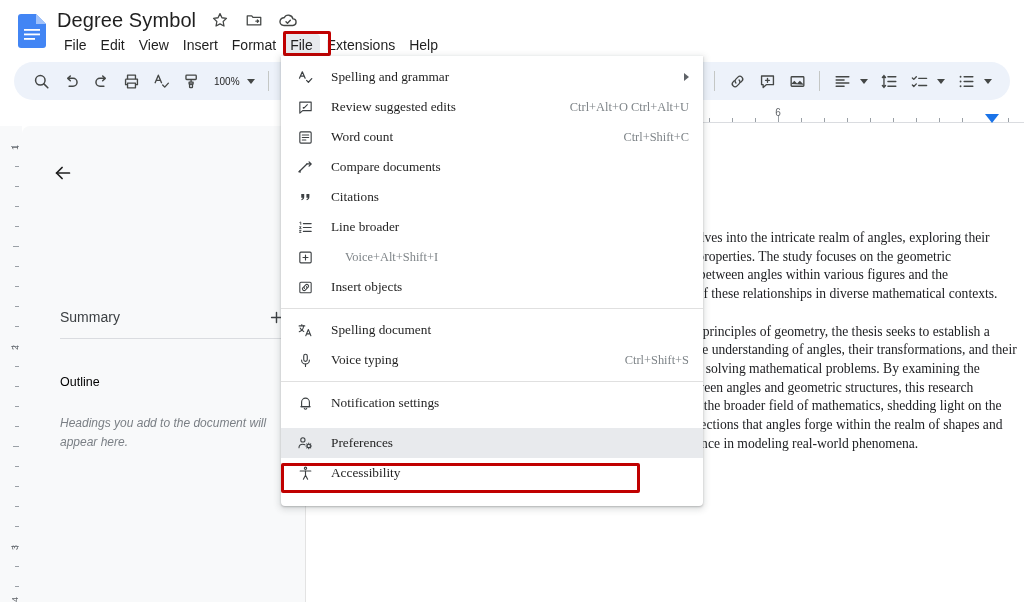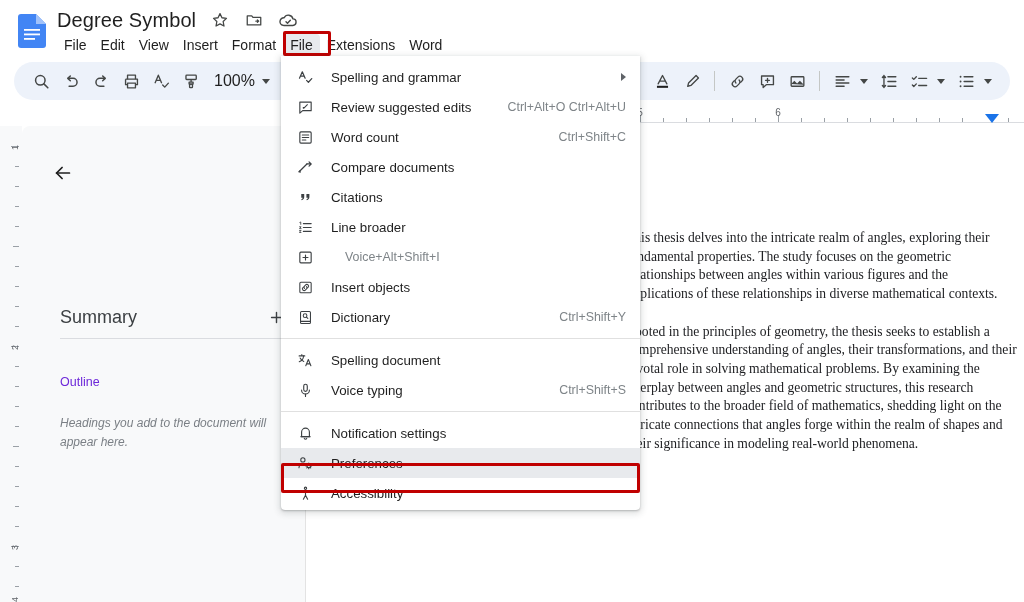--- a/index.html
+++ b/index.html
@@ -49,21 +49,21 @@
   .toolbar {
     position: absolute; left: 14px; top: 62px; width: 996px; height: 38px;
     background: #edf2fa; border-radius: 19px;
     display: flex; align-items: center; padding: 0 12px;
   }
   .tb-icon {
     width: 30px; height: 30px; display: inline-flex; align-items: center;
     justify-content: center; color: #444746; border-radius: 50%; flex: 0 0 auto;
   }
   .zoomval {
-    font-size: 16px; color: #1f1f1f; padding: 0 4px 0 8px; white-space: nowrap;
+    font-size: 10px; color: #1f1f1f; padding: 0 4px 0 8px; white-space: nowrap;
   }
   .caret-sm {
     width: 0; height: 0; border-left: 4px solid transparent; border-right: 4px solid transparent;
     border-top: 5px solid #444746; margin: 0 6px 0 3px;
   }
   .tb-sep { width: 1px; height: 20px; background: #c4c7c5; margin: 0 7px; flex: 0 0 auto; }
 
   
   .hruler {
     position: absolute; left: 305px; top: 104px; width: 719px; height: 22px;
@@ -93,24 +93,24 @@
   }
   .back-btn {
     position: absolute; left: 24px; top: 30px; width: 34px; height: 34px;
     display: flex; align-items: center; justify-content: center; color: #1f1f1f;
     border-radius: 50%;
   }
   .summary-row {
     position: absolute; left: 38px; top: 180px; width: 227px;
     display: flex; align-items: center; justify-content: space-between;
   }
-  .summary-label { font-size: 18px; color: #3c4043; }
+  .summary-label { font-size: 14px; color: #3c4043; }
   .plus-btn { width: 22px; height: 22px; display: flex; align-items: center; justify-content: center; color: #3c4043; }
   .sb-divider { position: absolute; left: 38px; top: 212px; width: 227px; height: 1px; background: #dadce0; }
-  .outline-label { position: absolute; left: 38px; top: 249px; font-size: 12.5px; color: #6d28d9; }
+  .outline-label { position: absolute; left: 38px; top: 249px; font-size: 12.5px; color: #000000; }
   .outline-hint {
     position: absolute; left: 38px; top: 288px; width: 228px;
     font-size: 12px; font-style: italic; color: #7a7f85; line-height: 19px;
   }
 
   
   .page-area {
     position: absolute; left: 305px; top: 126px; width: 719px; height: 476px;
     background: #f8f9fa; overflow: hidden;
   }
@@ -121,43 +121,44 @@
   .doc-body {
     position: absolute; left: 320px; top: 103px; width: 392px;
     font-family: "Liberation Serif", serif;
     font-size: 13.6px; line-height: 18.7px; color: #202124;
     text-align: left;
   }
   .doc-body p + p { margin-top: 18.7px; }
 
   
   .menu {
-    position: absolute; left: 281px; top: 56px; width: 359px;
+    position: absolute; left: 281px; top: 56px; width: 422px;
     background: #ffffff;
     border-radius: 0 0 4px 4px;
     box-shadow: 0 2px 6px 2px rgba(60,64,67,.15), 0 1px 2px rgba(60,64,67,.3);
-    padding: 6px 0 2px 0;
+    padding: 6px 0 18px 0;
     z-index: 40;
+    font-family: Liberation Serif, serif;
   }
   .mi {
     position: relative; display: flex; align-items: center; height: 30px;
     padding: 0 14px 0 14px; font-size: 13.3px; color: #1f1f1f; cursor: default;
   }
   .mi .mi-ico {
     width: 20px; height: 20px; flex: 0 0 20px; margin-right: 16px;
     display: inline-flex; align-items: center; justify-content: center; color: #3c4043;
   }
   .mi .mi-label { flex: 1 1 auto; white-space: nowrap; }
   .mi .mi-accel { font-size: 12.4px; color: #7e8488; white-space: nowrap; margin-left: 14px; }
   .mi .mi-arrow {
     width: 0; height: 0; margin-left: 10px;
     border-top: 4px solid transparent; border-bottom: 4px solid transparent;
     border-left: 5px solid #5f6368;
   }
-  .mi.highlight { background: #e8eaed; }
+  .mi.highlight { background: #e8eaed; margin-top: 10px; }
   .menu-sep { height: 1px; background: #e0e0e0; margin: 6px 0; }
   .pref-hl {
     position: absolute; left: 281px; top: 463px; width: 359px; height: 30px;
     border: 3px solid #c00000; border-radius: 2px; z-index: 50; pointer-events: none;
   }
   svg { display: block; }
 </style>
 </head>
 <body>
 
@@ -200,21 +201,21 @@
     </div>
 
     <div class="menubar">
       <span class="m">File</span>
       <span class="m">Edit</span>
       <span class="m">View</span>
       <span class="m">Insert</span>
       <span class="m">Format</span>
       <span class="m active">File</span>
       <span class="m">Extensions</span>
-      <span class="m">Word</span>
+      <span class="m">Help</span>
     </div>
 
     <div class="tools-hl"></div>
   </div>
 
   <div class="toolbar">
 
     <span class="tb-icon">
       <svg width="19" height="19" viewBox="0 0 24 24" fill="none" stroke="#444746" stroke-width="1.9" stroke-linecap="round">
         <circle cx="10.5" cy="10.5" r="6"></circle>
@@ -537,32 +538,20 @@
       <span class="mi-ico">
         <svg width="17" height="17" viewBox="0 0 24 24" fill="none" stroke="#3c4043" stroke-width="1.5" stroke-linecap="round" stroke-linejoin="round">
           <rect x="4" y="4.5" width="16" height="15" rx="1.5"></rect>
           <path d="M10.6 13.4a2.4 2.4 0 0 1 0-3.4l1.6-1.6a2.4 2.4 0 0 1 3.4 3.4l-.9.9"></path>
           <path d="M13.4 10.6a2.4 2.4 0 0 1 0 3.4l-1.6 1.6a2.4 2.4 0 0 1-3.4-3.4l.9-.9"></path>
         </svg>
       </span>
       <span class="mi-label">Insert objects</span>
     </div>
 
-    <div class="mi">
-      <span class="mi-ico">
-        <svg width="17" height="17" viewBox="0 0 24 24" fill="none" stroke="#3c4043" stroke-width="1.5" stroke-linecap="round" stroke-linejoin="round">
-          <rect x="5" y="3.5" width="14" height="17" rx="1.5"></rect>
-          <path d="M5 17.5h14"></path>
-          <circle cx="11.4" cy="9.4" r="2.6"></circle>
-            <path d="M13.3 11.3l2 2"></path>
-        </svg>
-      </span>
-      <span class="mi-label">Dictionary</span>
-      <span class="mi-accel">Ctrl+Shift+Y</span>
-    </div>
 
     <div class="menu-sep"></div>
 
     <div class="mi">
       <span class="mi-ico">
         <svg width="17" height="17" viewBox="0 0 24 24" fill="none" stroke="#3c4043" stroke-width="1.5" stroke-linecap="round" stroke-linejoin="round">
           <path d="M3 5.5h8M6.8 3.6v1.9"></path>
           <path d="M9.2 5.5c0 3.6-2.3 6.6-6 8.2M4.4 8.6c1 2.2 2.9 3.9 5.1 4.8"></path>
           <path d="M12.4 19.5L16 10.5l3.6 9M13.6 16.8h4.8"></path>
         </svg>

